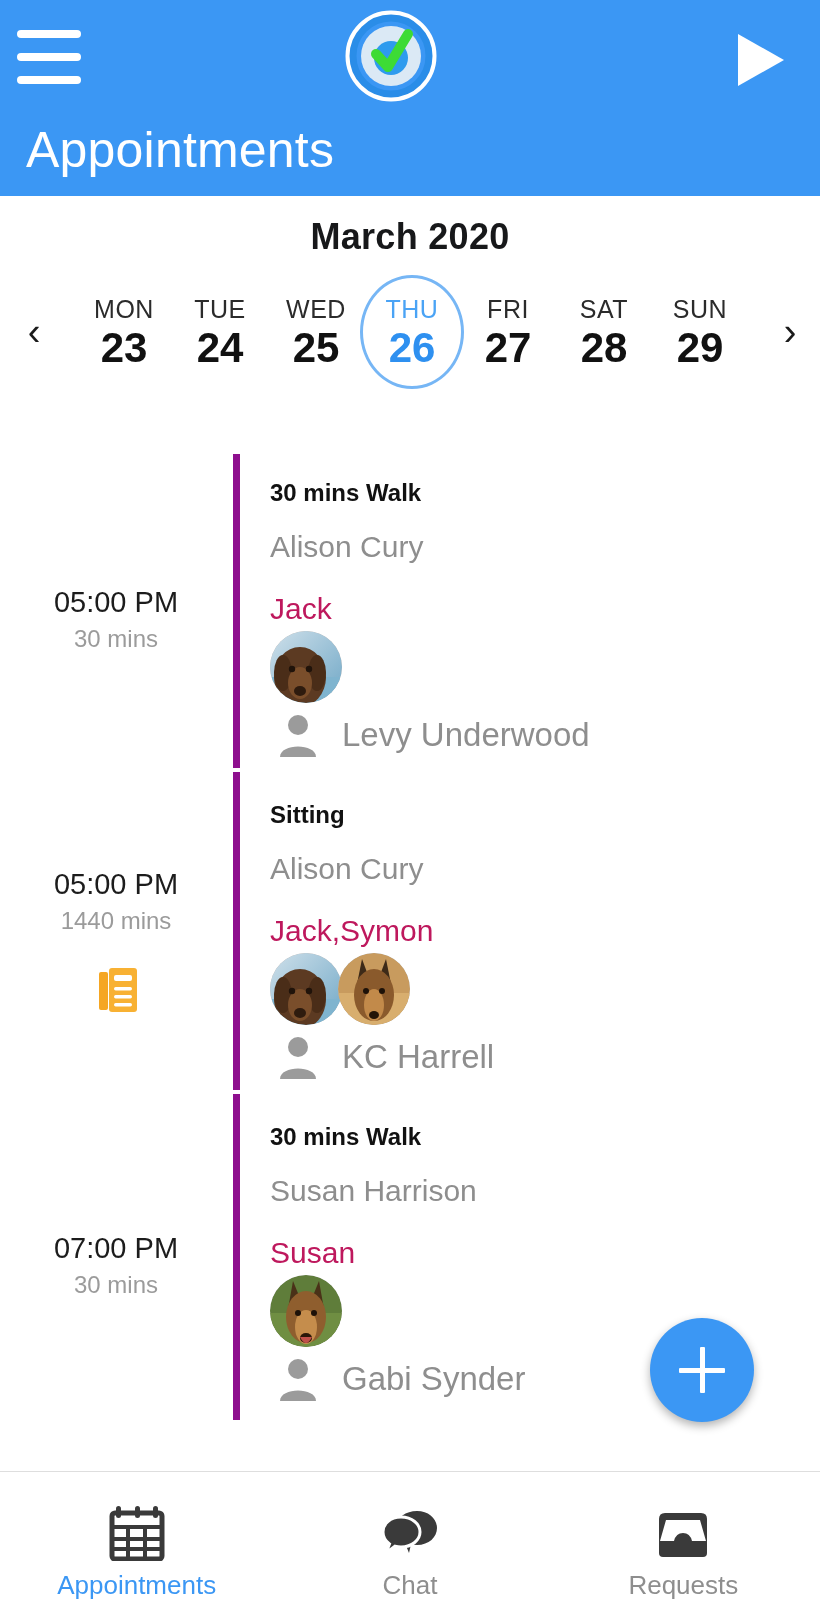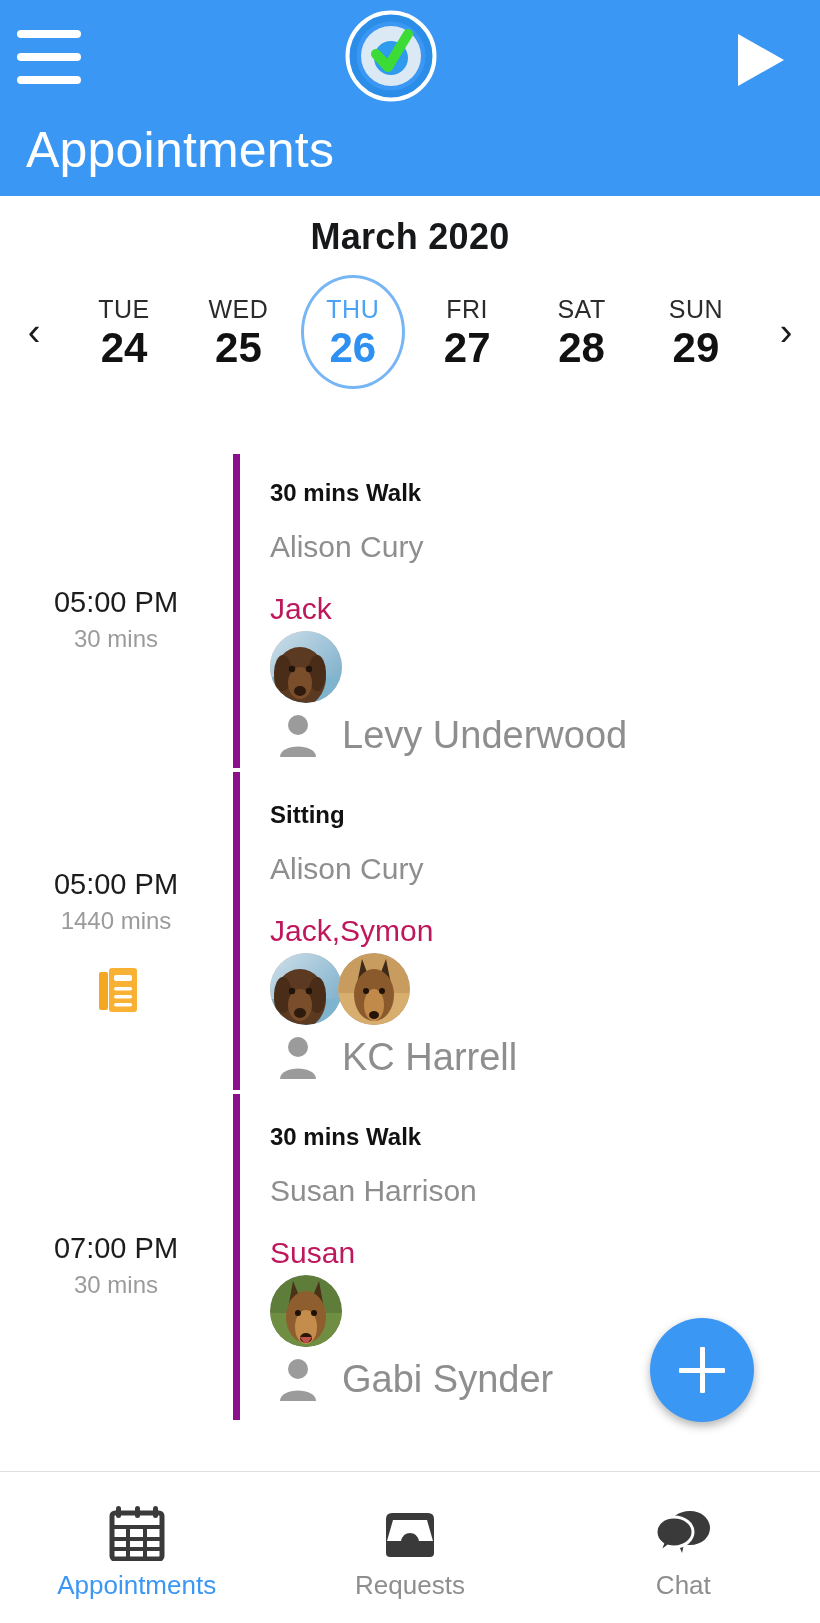--- a/index.html
+++ b/index.html
@@ -104,21 +104,21 @@
   .avatars { display:flex; margin-top:2px; }
   .avatar {
     width:72px; height:72px; border-radius:50%; overflow:hidden;
     background:#bbb; margin-right:-4px; position:relative;
   }
   .avatar svg { display:block; width:72px; height:72px; }
 
   .walker-row { display:flex; align-items:center; margin-top:10px; }
   .person-icon { width:56px; flex:0 0 56px; display:flex; justify-content:center; }
   .walker-name {
-    font-size:38px; color:#8e8e8e; font-weight:400; line-height:40px; margin-left:16px;
+    font-size:33px; color:#8e8e8e; font-weight:400; line-height:40px; margin-left:16px;
   }
 
   .note-icon {
     position:absolute; left:99px; width:38px; height:44px; cursor:pointer;
   }
 
   
   .fab {
     position:absolute; left:650px; top:1318px; width:104px; height:104px;
     border-radius:50%; background:#3b97f4; cursor:pointer;
@@ -177,20 +177,24 @@
     <div class="appbar-title">Appointments</div>
   </div>
 
   <div class="cal">
     <div class="month-label">March 2020</div>
 
     <div class="week-row">
       <div class="arrow">‹</div>
 
       <div class="days">
+        <div class="day">
+          <div class="dow">MON</div>
+          <div class="dnum">23</div>
+        </div>
         <div class="day">
           <div class="dow">TUE</div>
           <div class="dnum">24</div>
         </div>
         <div class="day">
           <div class="dow">WED</div>
           <div class="dnum">25</div>
         </div>
         <div class="day selected">
           <div class="dow">THU</div>
@@ -405,32 +409,32 @@
           <rect x="4" y="10" width="50" height="46" rx="3" fill="none" stroke="#3a3a3a" stroke-width="5"></rect>
           <path d="M4 24 H54 M4 36 H54 M4 46 H54 M20 24 V56 M37 24 V56" stroke="#3a3a3a" stroke-width="4" fill="none"></path>
         </svg>
       </div>
       <div class="nav-lbl">Appointments</div>
     </div>
 
     <div class="navitem">
       <div class="nav-ico">
         <svg viewBox="0 0 58 58" width="58" height="58" aria-hidden="true">
+          <path d="M36 8 C48 8 56 16 56 25 C56 34 48 42 36 42 C34 42 32 41.7 30 41.3 L28 50 L24 40 C17 37 14 31 14 25 C14 16 24 8 36 8 Z" fill="#3a3a3a"></path>
+          <path d="M20 14 C31 14 39 21 39 29 C39 37 31 44 20 44 C18 44 16 43.7 14 43.2 L5 50 L8.5 41 C4.5 38 2 34 2 29 C2 21 9 14 20 14 Z" fill="#3a3a3a" stroke="#ffffff" stroke-width="3"></path>
+        </svg>
+      </div>
+      <div class="nav-lbl">Chat</div>
+    </div>
+
+    <div class="navitem">
+      <div class="nav-ico">
+        <svg viewBox="0 0 58 58" width="58" height="58" aria-hidden="true">
           <path d="M5 16 Q5 10 11 10 H47 Q53 10 53 16 V50 Q53 54 49 54 H9 Q5 54 5 50 Z" fill="#3a3a3a"></path>
           <path d="M12 17 H46 L52 38 H38 Q36 30 29 30 Q22 30 20 38 H6 Z" fill="#ffffff"></path>
         </svg>
       </div>
       <div class="nav-lbl">Requests</div>
     </div>
 
-    <div class="navitem">
-      <div class="nav-ico">
-        <svg viewBox="0 0 58 58" width="58" height="58" aria-hidden="true">
-          <path d="M36 8 C48 8 56 16 56 25 C56 34 48 42 36 42 C34 42 32 41.7 30 41.3 L28 50 L24 40 C17 37 14 31 14 25 C14 16 24 8 36 8 Z" fill="#3a3a3a"></path>
-          <path d="M20 14 C31 14 39 21 39 29 C39 37 31 44 20 44 C18 44 16 43.7 14 43.2 L5 50 L8.5 41 C4.5 38 2 34 2 29 C2 21 9 14 20 14 Z" fill="#3a3a3a" stroke="#ffffff" stroke-width="3"></path>
-        </svg>
-      </div>
-      <div class="nav-lbl">Chat</div>
-    </div>
-
   </div>
 
 </div>
 
 </body></html>

